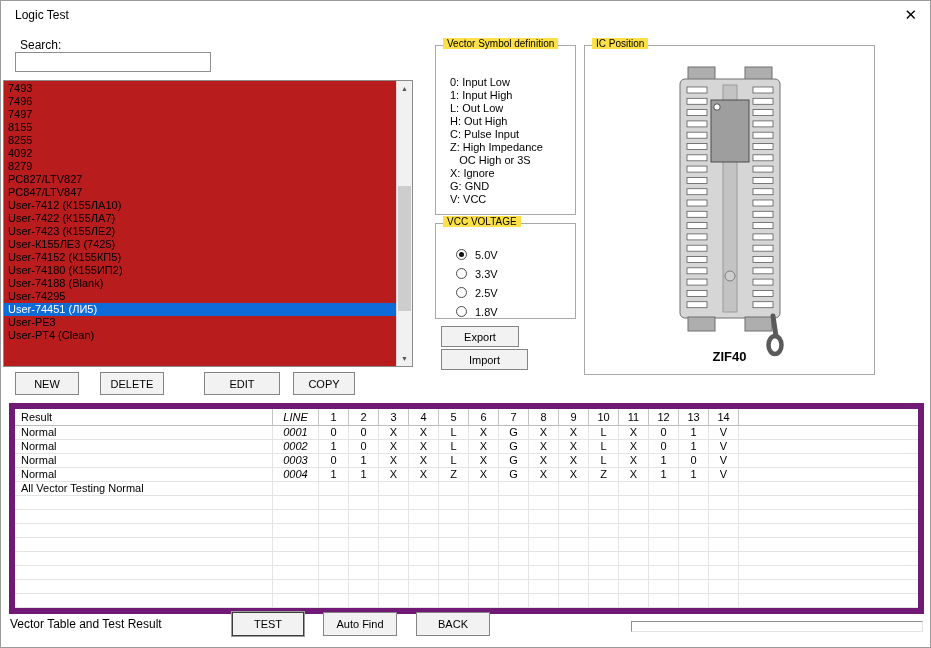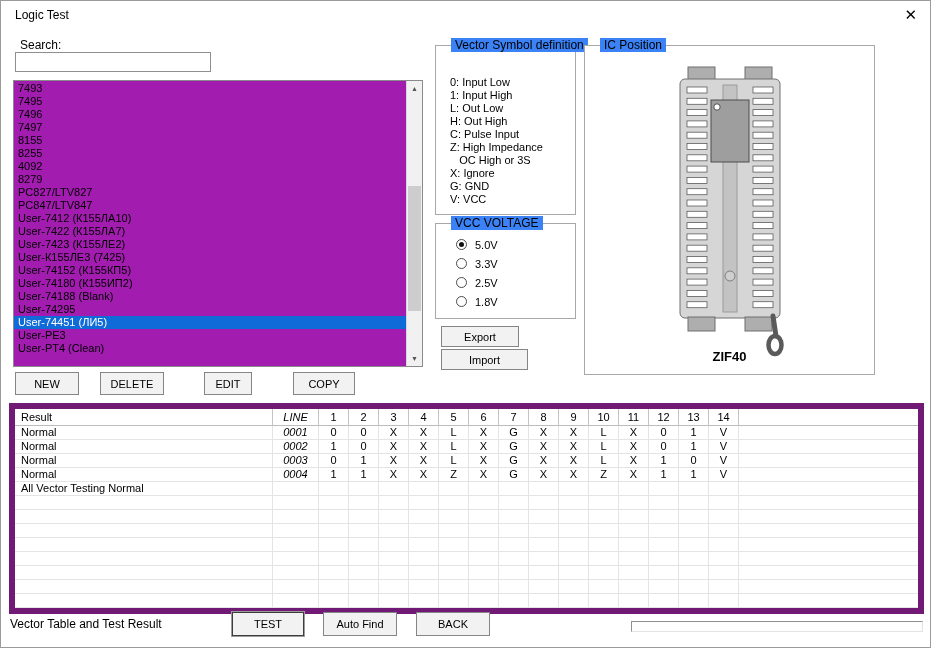--- a/index.html
+++ b/index.html
@@ -16,60 +16,60 @@
 
   
   .search-label { position:absolute; left:19px; top:37px; font-size:12px; }
   .search-input {
     position:absolute; left:14px; top:51px; width:196px; height:20px;
     border:1px solid #8f8f8f; font-size:12px; font-family:inherit; padding:0 4px; outline:none;
   }
 
   
   .listbox {
-    position:absolute; left:12px; top:79px; width:410px; height:287px;
-    border:1px solid #8a8a8a; background:#a21caf; overflow:hidden;
+    position:absolute; left:2px; top:79px; width:410px; height:287px;
+    border:1px solid #8a8a8a; background:#b91c1c; overflow:hidden;
   }
   .list-items { position:absolute; left:0; top:1px; right:16px; bottom:0; }
   .list-item { height:13px; line-height:13px; font-size:11px; padding-left:4px; white-space:nowrap; overflow:hidden; }
   .list-item.selected { background: var(--sel, #0f6bd7); color:#fff; }
   .vscroll { position:absolute; top:0; right:0; bottom:0; width:16px; background:#f1f1f1; border-left:1px solid #d8d8d8; }
   .scroll-arrow { position:absolute; left:0; width:15px; height:15px; font-size:7px; color:#555;
                   display:flex; align-items:center; justify-content:center; }
   .scroll-arrow.up { top:0; }
   .scroll-arrow.down { bottom:0; }
   .scroll-thumb { position:absolute; left:1px; width:13px; top:105px; height:125px; background:#cdcdcd; }
 
   
   .btn {
     position:absolute; background:#f2f2f2; border:1px solid #858585;
     font-family:inherit; font-size:11px; display:flex; align-items:center; justify-content:center;
     cursor:default;
   }
   #btn-new    { left:14px;  top:371px; width:64px; height:23px; }
   #btn-delete { left:99px; top:371px; width:64px; height:23px; }
-  #btn-edit   { left:203px; top:371px; width:48px; height:23px; }
+  #btn-edit   { left:203px; top:371px; width:76px; height:23px; }
   #btn-copy   { left:292px; top:371px; width:62px; height:23px; }
   #btn-export { left:440px; top:325px; width:78px; height:21px; }
   #btn-import { left:440px; top:348px; width:87px; height:21px; }
   #btn-test   { left:231px; top:611px; width:72px; height:24px; border:1px solid #3c3c3c; box-shadow:0 0 0 1px #9c9c9c; }
   #btn-autofind { left:322px; top:611px; width:74px; height:24px; }
   #btn-back   { left:415px; top:611px; width:74px; height:24px; }
 
   
   .groupbox { position:absolute; border:1px solid #a8a8a8; background:#fff; }
-  .gb-title { position:absolute; top:-8px; left:7px; background:#3b82f6; padding:0 4px; font-size:12px; white-space:nowrap;margin-left:8px; }
+  .gb-title { position:absolute; top:-8px; left:7px; background:#fde047; padding:0 4px; font-size:10px; white-space:nowrap; }
   #vs-box  { left:434px; top:44px;  width:141px; height:170px; }
   #vcc-box { left:434px; top:222px; width:141px; height:96px; }
   #ic-box  { left:583px; top:44px;  width:291px; height:330px; }
 
   #vs-lines { position:absolute; left:14px; top:30px; right:4px; }
   .vs-line { font-size:11px; line-height:13px; white-space:pre; }
 
-  #vcc-options { position:absolute; left:20px; top:11px; }
+  #vcc-options { position:absolute; left:20px; top:21px; }
   .radio-row { display:flex; align-items:center; height:19px; }
   .radio { width:11px; height:11px; border:1px solid #4a4a4a; border-radius:50%; background:#fff;
            position:relative; margin-right:8px; flex:0 0 auto; }
   .radio.checked::after { content:''; position:absolute; left:2px; top:2px; width:5px; height:5px;
                           border-radius:50%; background:#111; }
   .radio-label { font-size:11px; }
 
   
   .socket-wrap { position:absolute; left:0; right:0; top:20px; text-align:center; }
   .zif-label { position:absolute; left:0; right:0; bottom:10px; text-align:center;
@@ -102,21 +102,20 @@
     <span class="win-title">Logic Test</span>
     <span class="win-close">✕</span>
   </div>
 
   <label class="search-label">Search:</label>
   <input class="search-input" value="" style="">
 
   <div class="listbox">
     <div class="list-items" id="list-items">
         <div class="list-item">7493</div>
-        <div class="list-item">7495</div>
         <div class="list-item">7496</div>
         <div class="list-item">7497</div>
         <div class="list-item">8155</div>
         <div class="list-item">8255</div>
         <div class="list-item">4092</div>
         <div class="list-item">8279</div>
         <div class="list-item">PC827/LTV827</div>
         <div class="list-item">PC847/LTV847</div>
         <div class="list-item">User-7412 (К155ЛА10)</div>
         <div class="list-item">User-7422 (К155ЛА7)</div>

